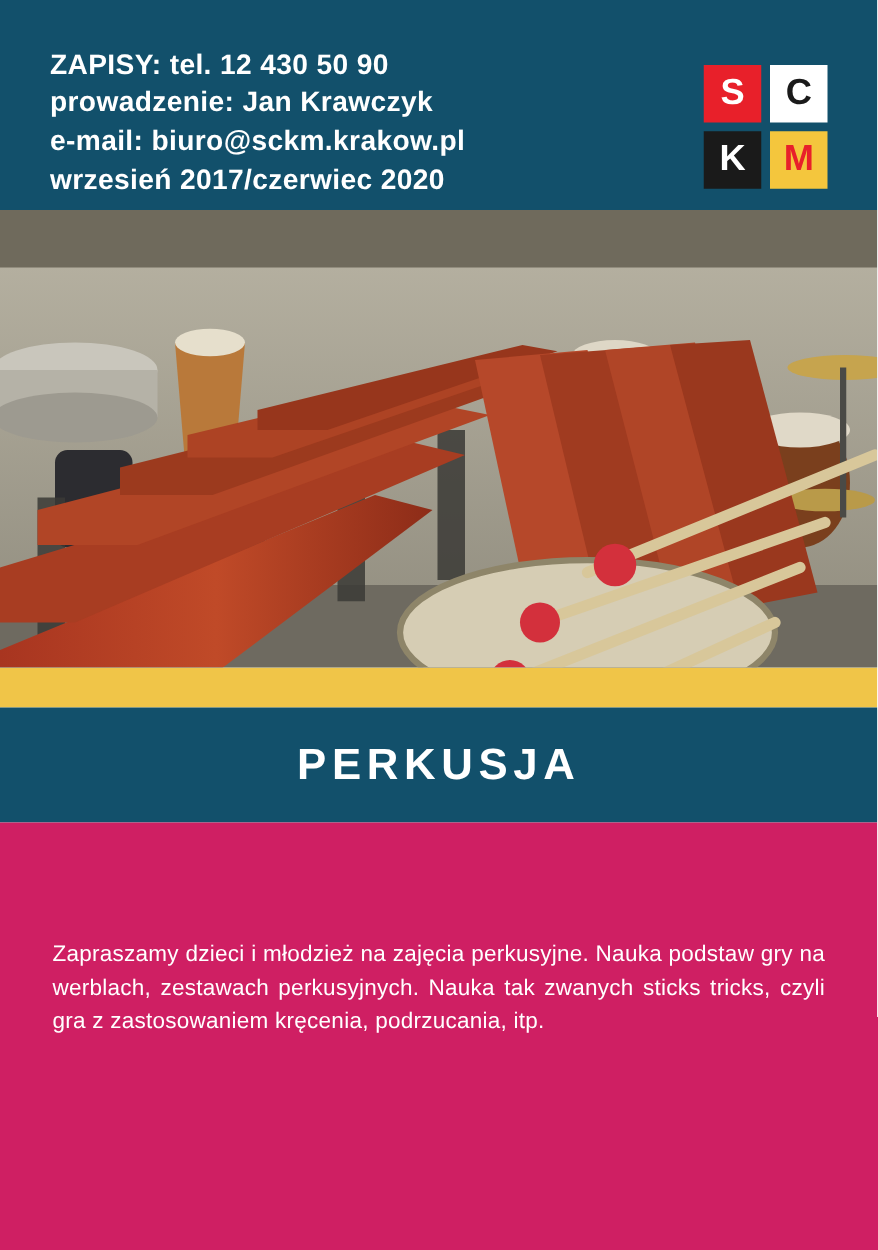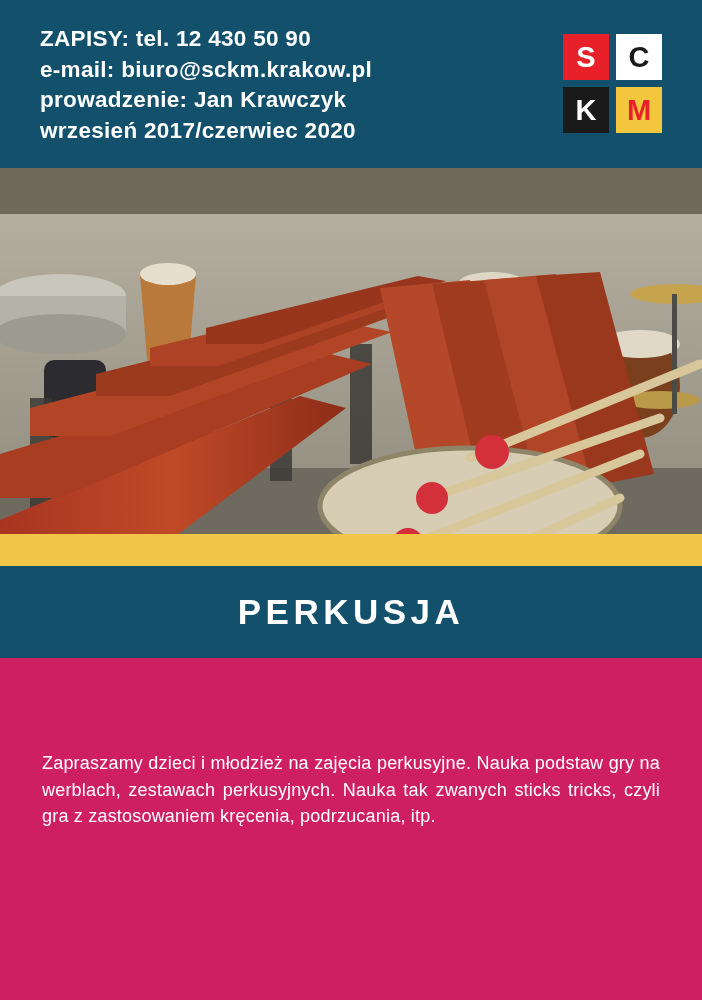--- a/index.html
+++ b/index.html
@@ -20,21 +20,21 @@
 
   
   .header {
     position: relative;
     height: 168px;
     background: #12506b;
     box-sizing: border-box;
     padding: 22px 24px 0 40px;
     display: flex;
     justify-content: space-between;
-    align-items: flex-start;
+    align-items: center;
   }
   .header-lines {
     display: flex;
     flex-direction: column;
     gap: 7px;
     padding-top: 5px;
   }
   .header-line {
     color: #ffffff;
     font-size: 22.5px;
@@ -120,22 +120,22 @@
   }
 </style>
 </head>
 <body>
 
 <div class="poster">
 
   <div class="header">
     <div class="header-lines">
       <div class="header-line">ZAPISY: tel. 12 430 50 90</div>
+      <div class="header-line">prowadzenie: Jan Krawczyk</div>
       <div class="header-line">e-mail: biuro@sckm.krakow.pl</div>
-      <div class="header-line">prowadzenie: Jan Krawczyk</div>
       <div class="header-line">wrzesień 2017/czerwiec 2020</div>
     </div>
 
     <div class="logo">
       <div class="logo-cell cell-s">S</div>
       <div class="logo-cell cell-c">C</div>
       <div class="logo-cell cell-k">K</div>
       <div class="logo-cell cell-m">M</div>
     </div>
   </div>

